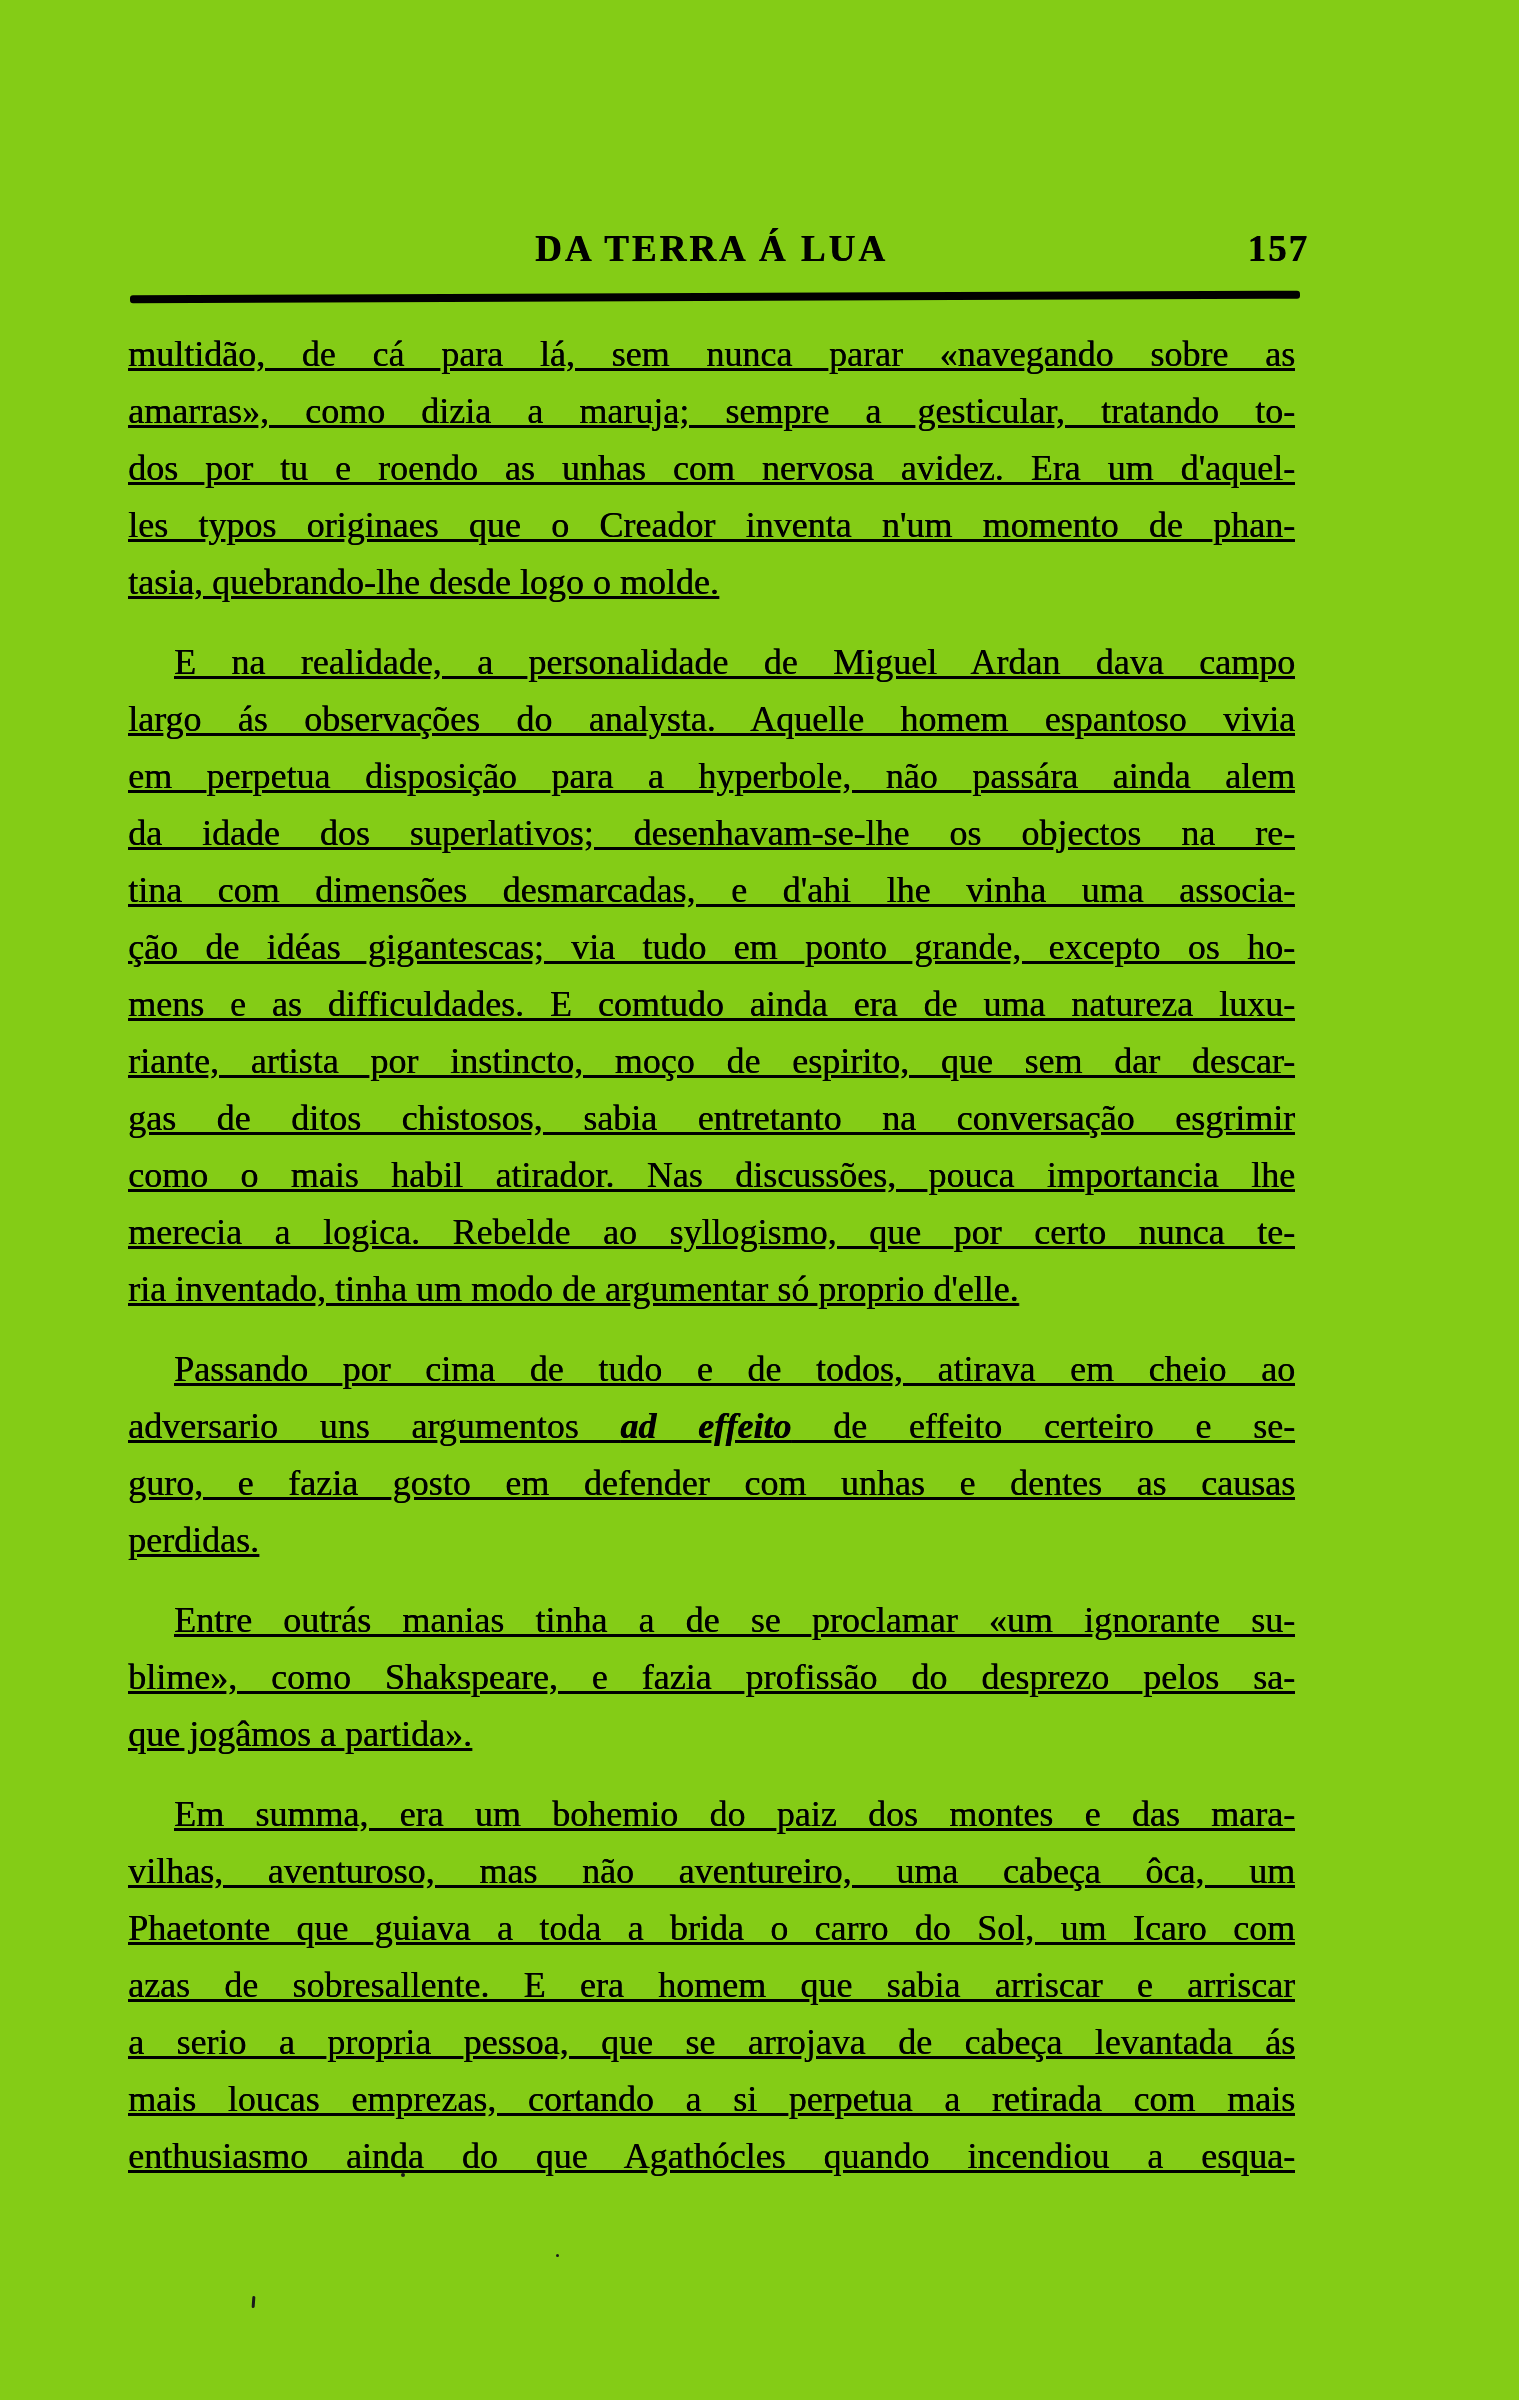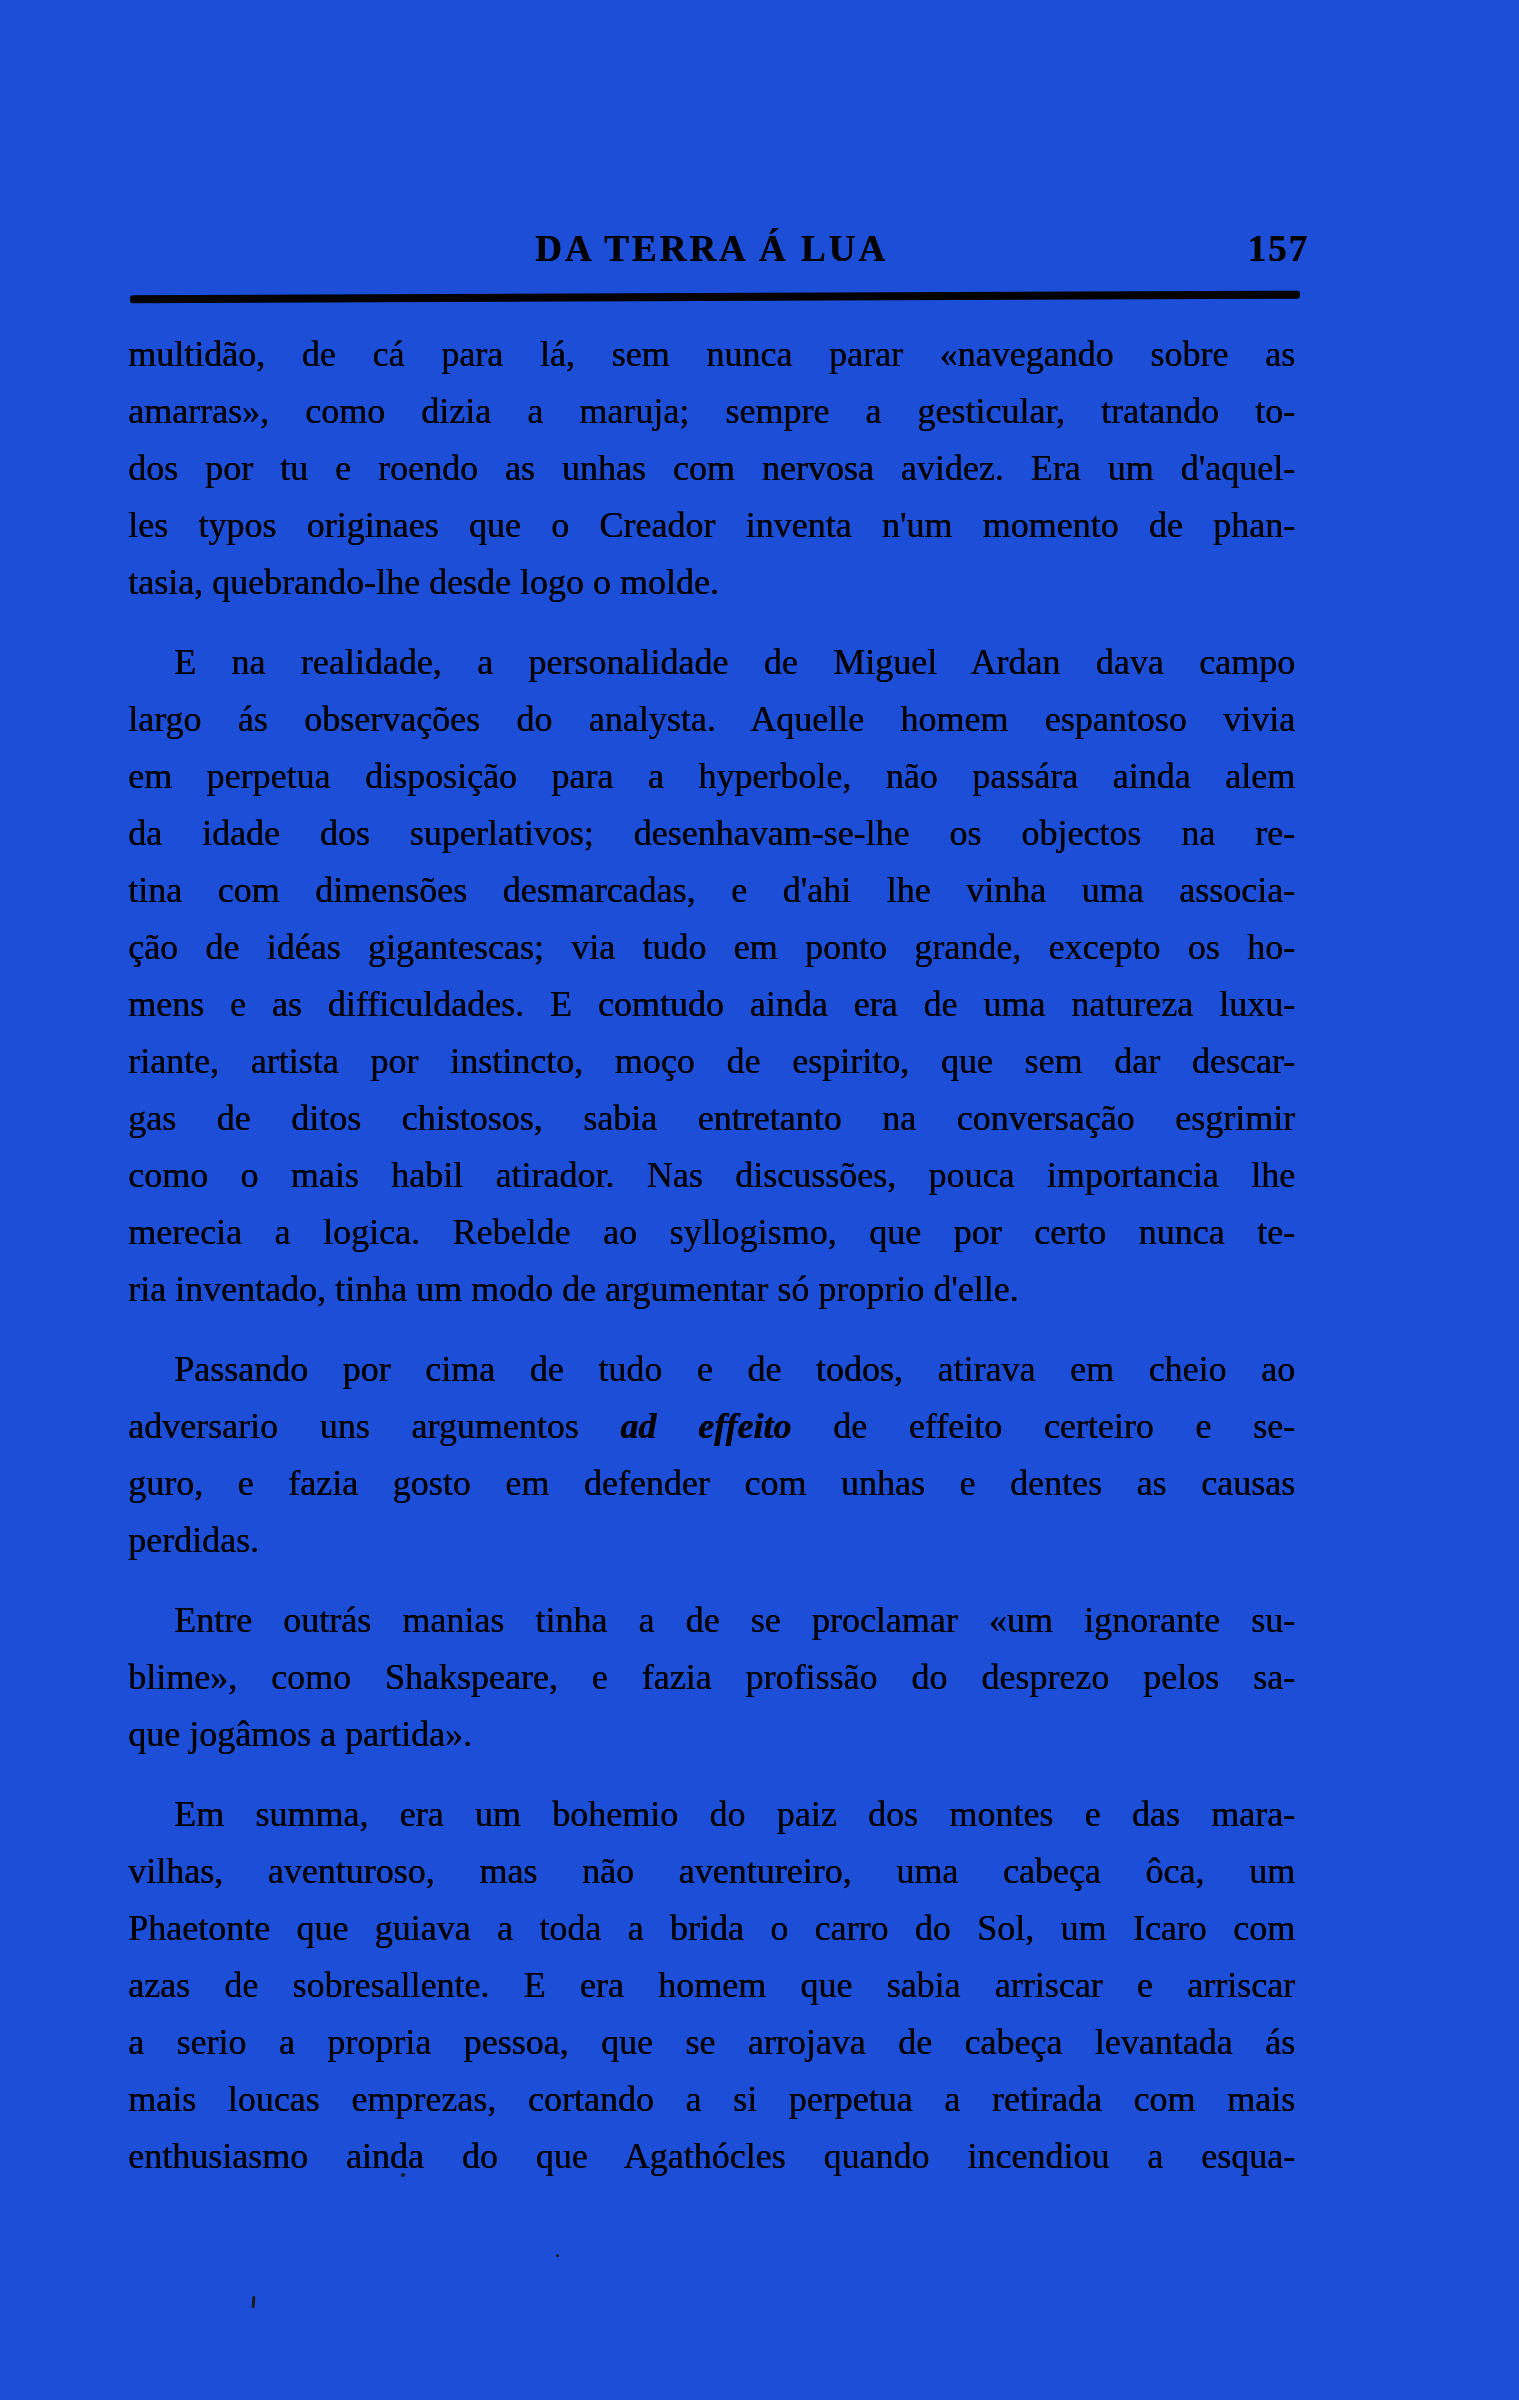--- a/index.html
+++ b/index.html
@@ -4,21 +4,21 @@
 <style>
   html, body {
     margin: 0;
     padding: 0;
     background: #ffffff;
   }
   .page {
     position: relative;
     width: 1519px;
     height: 2400px;
-    background: #1d4ed8;
+    background: #84cc16;
     font-family: "Liberation Serif", "DejaVu Serif", serif;
     color: #000000;
     overflow: hidden;
   }
   .running-header {
     position: absolute;
     left: 128px;
     top: 226px;
     width: 1167px;
     height: 46px;
@@ -59,20 +59,21 @@
   }
   .line {
     font-size: 36px;
     line-height: 57px;
     height: 57px;
     overflow: hidden;
     text-align: justify;
     text-align-last: justify;
     text-shadow: 0.4px 0 0 #000;
     white-space: normal;
+    text-decoration: underline;
   }
   .line.end {
     text-align-last: left;
   }
   .line.indent {
     text-indent: 46px;
     margin-top: 23px;
   }
   .latin {
     font-style: italic;

